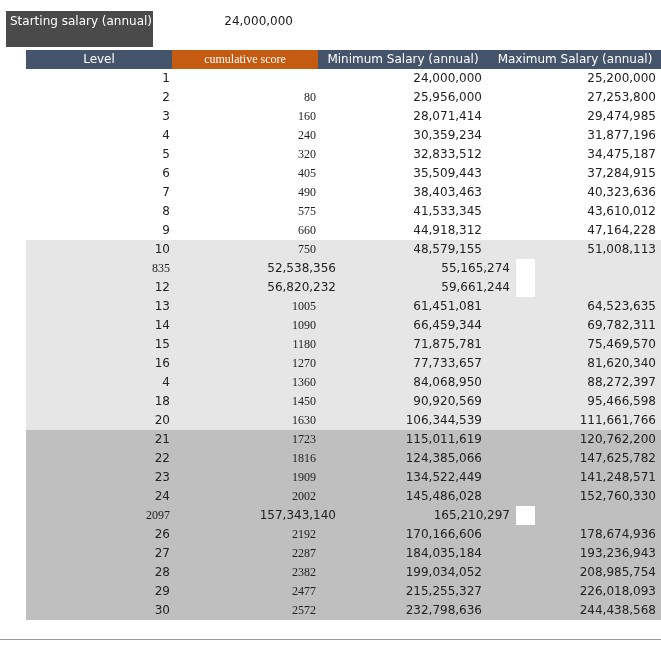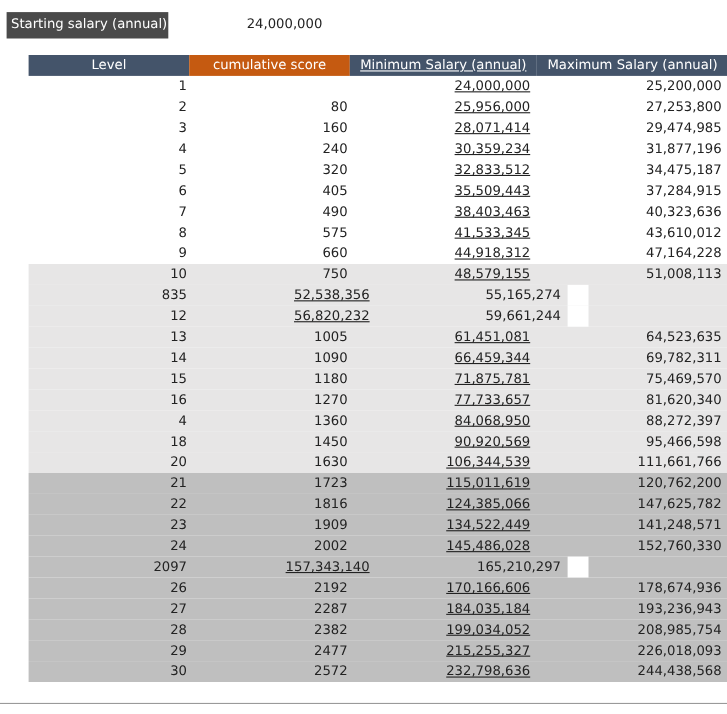--- a/index.html
+++ b/index.html
@@ -1,26 +1,26 @@
 <!DOCTYPE html>
 <html><head>
 <meta charset="utf-8">
 <style>
   html, body { margin:0; padding:0; background:#ffffff; }
   body { width:661px; height:649px; overflow:hidden; position:relative;
          font-family:"DejaVu Sans", "Liberation Sans", sans-serif; font-size:12px; color:#222; }
-  .start-label { position:absolute; left:6px; top:11px; width:147px; height:24px;
+  .start-label { position:absolute; left:6px; top:11px; width:147px; height:36px;
                  background:#4a4a4a; color:#fff; font-size:12px; line-height:20px;
                  padding-left:4px; box-sizing:border-box; white-space:nowrap; }
   .start-value { position:absolute; left:153px; top:11px; width:140px; height:20px;
                  line-height:20px; text-align:right; color:#222; }
   .table { position:absolute; left:6px; top:50px; width:655px;margin-left:20px; }
   .hdr { display:flex; height:19px; line-height:19px; color:#fff; font-size:12px; }
   .hdr div { text-align:center; white-space:nowrap; overflow:hidden; box-sizing:border-box; }
-  .c1 { width:146px; } .c2 { width:146px; } .c3 { width:170px;text-decoration:underline; } .c4 { width:174px; } .c5 { width:19px; }
+  .c1 { width:146px; } .c2 { width:146px;font-family:Liberation Serif, serif; } .c3 { width:170px; } .c4 { width:174px; } .c5 { width:19px; }
   .h-navy { background:#44546a; }
   .h-orange { background:#c55a11; }
   .row { display:flex; height:19px; line-height:19px; }
   .row div { box-sizing:border-box; text-align:right; white-space:nowrap; }
   .row .c1 { padding-right:2px; }
   .row .c2 { padding-right:2px; }
   .row .c3 { padding-right:6px; }
   .row .c4 { padding-right:6px; }
   .b1 { background:#ffffff; }
   .b2 { background:#e7e6e6; }

